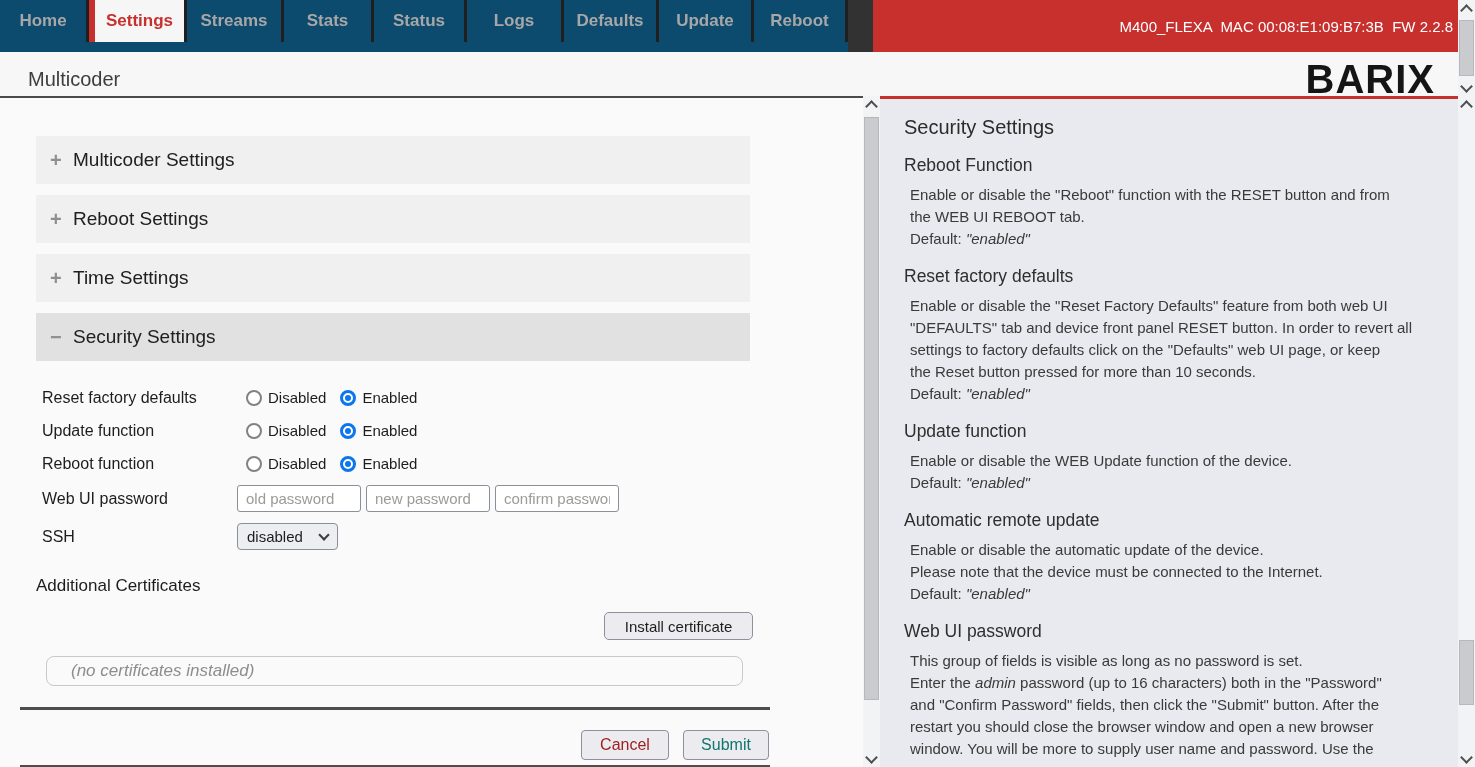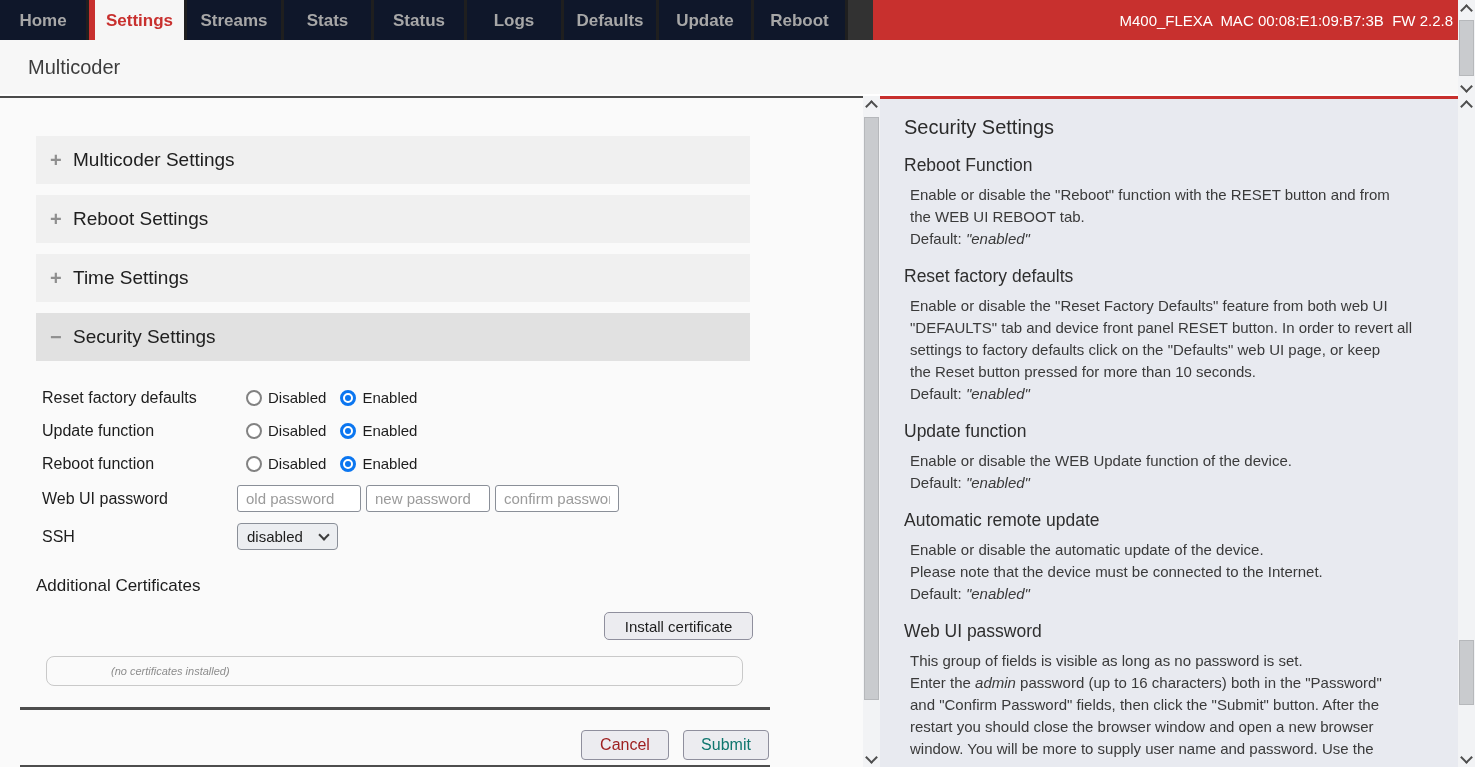--- a/index.html
+++ b/index.html
@@ -3,21 +3,21 @@
 <meta charset="utf-8">
 <style>
   :root{ --red:#c8302e; }
   html,body{margin:0;padding:0;}
   body{
     width:1475px;height:767px;position:relative;overflow:hidden;
     font-family:"Liberation Sans",sans-serif;background:#fff;
   }
   
   .topframe{position:absolute;left:0;top:0;width:1458px;height:96px;}
-  .navbar{height:40px;background:#0f172a;display:flex;}
+  .navbar{height:52px;background:#0c4a6e;display:flex;}
   .tabs{display:flex;}
   .tab{height:42px;line-height:42px;text-align:center;font-size:17px;font-weight:700;
        color:#a7a7a7;border-right:3px solid #1f1f1f;box-sizing:border-box;cursor:pointer;}
   .tabs .tab:nth-child(1){width:89px}
   .tabs .tab:nth-child(2){width:98px}
   .tabs .tab:nth-child(3){width:97px}
   .tabs .tab:nth-child(4){width:90px}
   .tabs .tab:nth-child(5){width:93px}
   .tabs .tab:nth-child(6){width:97px}
   .tabs .tab:nth-child(7){width:95px}
@@ -60,22 +60,22 @@
   .chev{display:inline-block;width:7px;height:7px;border-left:2px solid #4e4e4e;border-top:2px solid #4e4e4e;}
   .chev.up{transform:rotate(45deg);margin-top:3px;}
   .chev.down{transform:rotate(225deg);margin-bottom:3px;}
   .chev-sm{display:inline-block;width:6px;height:6px;border-left:2px solid #3c3c3c;
     border-top:2px solid #3c3c3c;transform:rotate(225deg);margin-top:-4px;}
   .cert-heading{position:absolute;left:36px;top:478px;font-size:17px;color:#1d1d1d;}
   .btn{background:#ececf0;border:1px solid #8f8f9d;border-radius:4px;font-size:16px;
     font-family:inherit;cursor:pointer;color:#1d1d1d;position:absolute;box-sizing:border-box;}
   .install-btn{left:604px;top:514px;width:149px;height:28px;font-size:15px;border-radius:5px;}
   .cert-box{position:absolute;left:46px;top:558px;width:697px;height:30px;box-sizing:border-box;
-    border:1px solid #c9c9c9;border-radius:8px;font-style:italic;color:#8d8d8d;font-size:11px;
-    line-height:28px;padding-left:64px;}
+    border:1px solid #c9c9c9;border-radius:8px;font-style:italic;color:#8d8d8d;font-size:17px;
+    line-height:28px;padding-left:24px;}
   .hr1{position:absolute;left:20px;top:609px;width:750px;height:3px;background:#4d4d4d;}
   .hr2{position:absolute;left:20px;top:667px;width:750px;height:3px;background:#4d4d4d;}
   .cancel-btn{left:581px;top:632px;width:88px;height:30px;color:#9e2020;}
   .submit-btn{left:683px;top:632px;width:86px;height:30px;color:#0f766e;}
   
   .helpframe{position:absolute;left:880px;top:96px;width:578px;height:671px;background:#e8eaf0;
     border-top:3px solid var(--red);box-sizing:border-box;overflow:hidden;
     padding:17px 20px 0 24px;color:#3a3a3a;}
   .helpframe h1{font-size:20px;font-weight:400;color:#2b2b2b;margin:0 0 4px 0;}
   .helpframe h2{font-size:17.5px;font-weight:400;color:#2e2e2e;margin:16px 0 8px 0;}
@@ -103,20 +103,21 @@
         <div class="tab">Defaults</div>
         <div class="tab">Update</div>
         <div class="tab">Reboot</div>
       </div>
     <div class="nav-fill">
       <span>M400_FLEXA  MAC 00:08:E1:09:B7:3B  FW 2.2.8</span>
     </div>
   </div>
   <div class="header">
     <div class="page-title">Multicoder</div>
+    <div class="logo">BARIX</div>
   </div>
 </div>
 
 <div class="mainframe">
 
   <div class="frow" style="top:387px">
     <div class="flabel">Web UI password</div>
     <div class="pwgroup">
         <input type="text" class="pw-field" placeholder="old password" style="">
         <input type="text" class="pw-field" placeholder="new password" style="">

